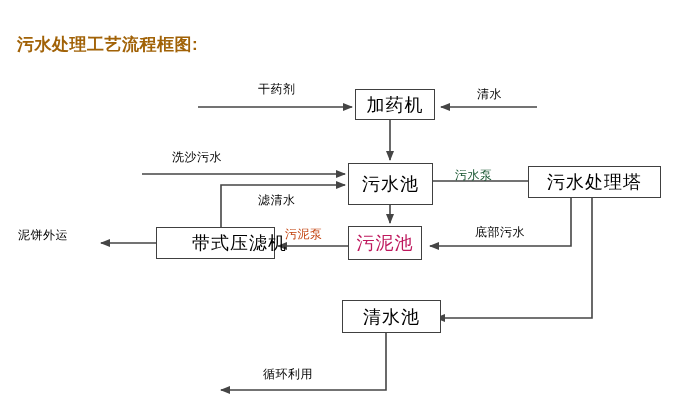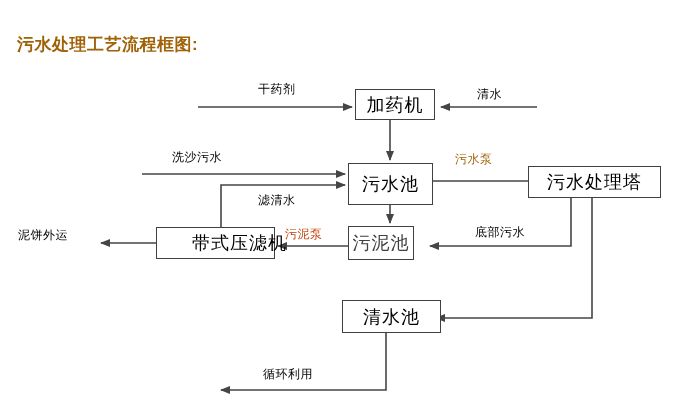--- a/index.html
+++ b/index.html
@@ -76,28 +76,28 @@
         <polyline points="156,243 101,243" fill="none" stroke="#454545" stroke-width="1.6" marker-end="url(#arrowhead)"></polyline>
         <polyline points="592,198 592,318 436,318" fill="none" stroke="#454545" stroke-width="1.6" marker-end="url(#arrowhead)"></polyline>
         <polyline points="386,333 386,390 221,390" fill="none" stroke="#454545" stroke-width="1.6" marker-end="url(#arrowhead)"></polyline>
       </g>
   </svg>
 
   <div id="nodes-layer">
       <div class="flow-node" style="left: 355px; top: 89px; width: 80px; height: 31px; border-color: rgb(64, 64, 64); background: rgb(255, 255, 255); color: rgb(0, 0, 0);">加药机</div>
       <div class="flow-node" style="left: 348px; top: 163px; width: 85px; height: 42px; border-color: rgb(64, 64, 64); background: rgb(255, 255, 255); color: rgb(0, 0, 0);">污水池</div>
       <div class="flow-node" style="left: 528px; top: 166px; width: 133px; height: 32px; border-color: rgb(64, 64, 64); background: rgb(255, 255, 255); color: rgb(0, 0, 0);">污水处理塔</div>
-      <div class="flow-node" style="left: 348px; top: 226px; width: 66px; height: 34px; border-color: rgb(64, 64, 64); background: rgb(255, 255, 255); color: #404040;">污泥池</div>
+      <div class="flow-node" style="left: 348px; top: 226px; width: 74px; height: 34px; border-color: rgb(64, 64, 64); background: rgb(255, 255, 255); color: #be185d;">污泥池</div>
       <div class="flow-node" style="left: 156px; top: 227px; width: 119px; height: 32px; border-color: rgb(64, 64, 64); background: rgb(255, 255, 255); color: rgb(0, 0, 0); padding-left: 48px;">带式压滤机</div>
       <div class="flow-node" style="left: 342px; top: 300px; width: 99px; height: 33px; border-color: rgb(64, 64, 64); background: rgb(255, 255, 255); color: rgb(0, 0, 0);">清水池</div>
     </div>
   <div id="labels-layer">
       <div class="edge-label" style="left: 258px; top: 81px; color: rgb(0, 0, 0);">干药剂</div>
       <div class="edge-label" style="left: 477px; top: 86px; color: rgb(0, 0, 0);">清水</div>
       <div class="edge-label" style="left: 172px; top: 149px; color: rgb(0, 0, 0);">洗沙污水</div>
-      <div class="edge-label" style="left: 455px; top: 151px; color: #a16207;">污水泵</div>
+      <div class="edge-label" style="left: 455px; top: 167px; color: #14532d;">污水泵</div>
       <div class="edge-label" style="left: 258px; top: 192px; color: rgb(0, 0, 0);">滤清水</div>
       <div class="edge-label" style="left: 475px; top: 224px; color: rgb(0, 0, 0);">底部污水</div>
       <div class="edge-label" style="left: 285px; top: 226px; color: #c2410c;">污泥泵</div>
       <div class="edge-label" style="left: 18px; top: 227px; color: rgb(0, 0, 0);">泥饼外运</div>
       <div class="edge-label" style="left: 263px; top: 366px; color: rgb(0, 0, 0);">循环利用</div>
     </div>
 </div>
 
 </body></html>

